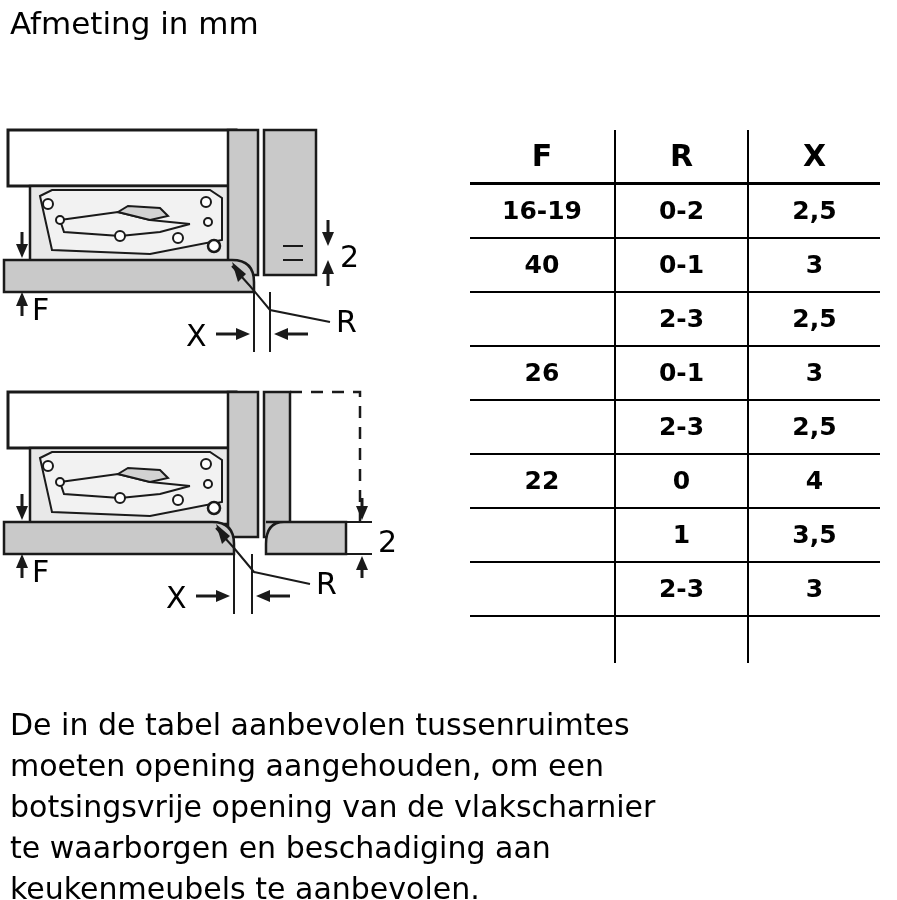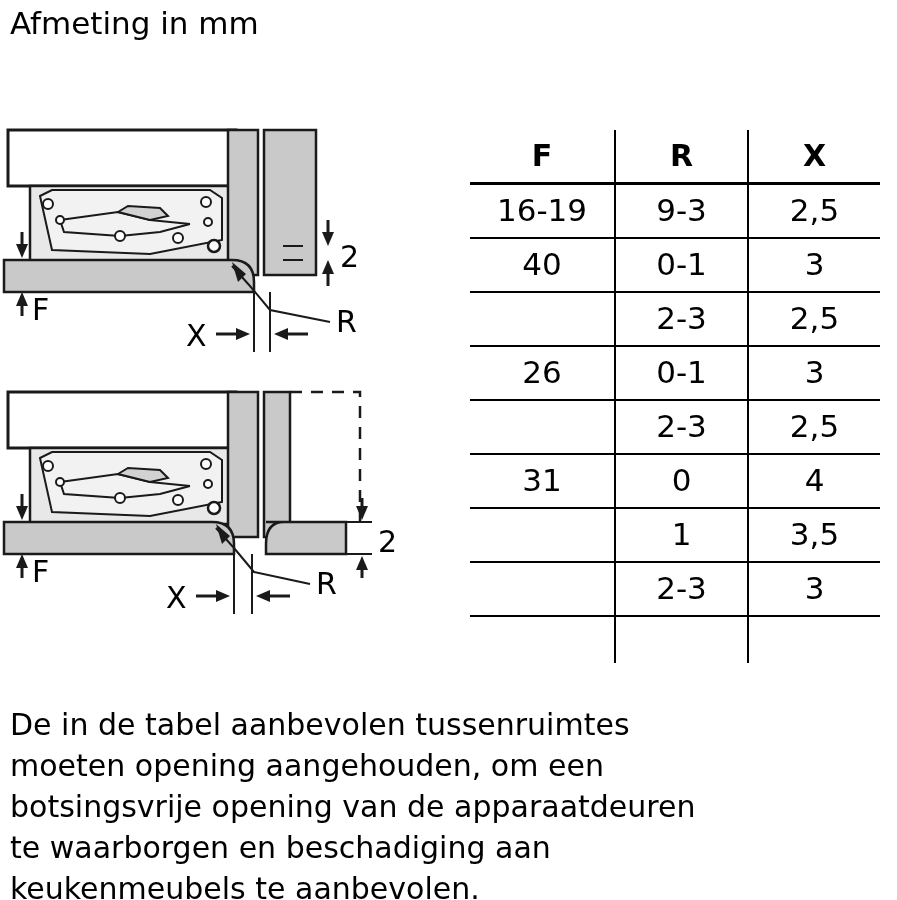--- a/index.html
+++ b/index.html
@@ -48,22 +48,22 @@
   table.spec {
     border-collapse: collapse;
     width: 410px;
     table-layout: fixed;
   }
   table.spec col.c1 { width: 145px; }
   table.spec col.c2 { width: 133px; }
   table.spec col.c3 { width: 132px; }
   table.spec th, table.spec td {
     text-align: center;
-    font-size: 31px;
-    font-weight: normal;
+    font-size: 25px;
+    font-weight: bold;
     padding: 4px 0 6px 0;
     height: 42px;
     border-bottom: 2px solid #000;
   }
   table.spec th {
     font-weight: bold;
     font-size: 30px;
     border-bottom: 3px solid #000;
   }
   table.spec td.vline, table.spec th.vline {
@@ -239,21 +239,21 @@
       <thead>
         <tr>
           <th>F</th>
           <th class="vline">R</th>
           <th>X</th>
         </tr>
       </thead>
       <tbody>
         <tr>
           <td>16-19</td>
-          <td class="vline">9-3</td>
+          <td class="vline">0-2</td>
           <td>2,5</td>
         </tr>
         <tr>
           <td>40</td>
           <td class="vline">0-1</td>
           <td>3</td>
         </tr>
         <tr>
           <td></td>
           <td class="vline">2-3</td>
@@ -263,21 +263,21 @@
           <td>26</td>
           <td class="vline">0-1</td>
           <td>3</td>
         </tr>
         <tr>
           <td></td>
           <td class="vline">2-3</td>
           <td>2,5</td>
         </tr>
         <tr>
-          <td>31</td>
+          <td>22</td>
           <td class="vline">0</td>
           <td>4</td>
         </tr>
         <tr>
           <td></td>
           <td class="vline">1</td>
           <td>3,5</td>
         </tr>
         <tr>
           <td></td>
@@ -289,18 +289,18 @@
           <td class="vline"></td>
           <td></td>
         </tr>
       </tbody>
     </table>
   </div>
 
   <div class="footer-text">
     <div class="line">De in de tabel aanbevolen tussenruimtes</div>
     <div class="line">moeten opening aangehouden, om een</div>
-    <div class="line">botsingsvrije opening van de apparaatdeuren</div>
+    <div class="line">botsingsvrije opening van de vlakscharnier</div>
     <div class="line">te waarborgen en beschadiging aan</div>
     <div class="line">keukenmeubels te aanbevolen.</div>
   </div>
 
 </div>
 
 </body></html>

